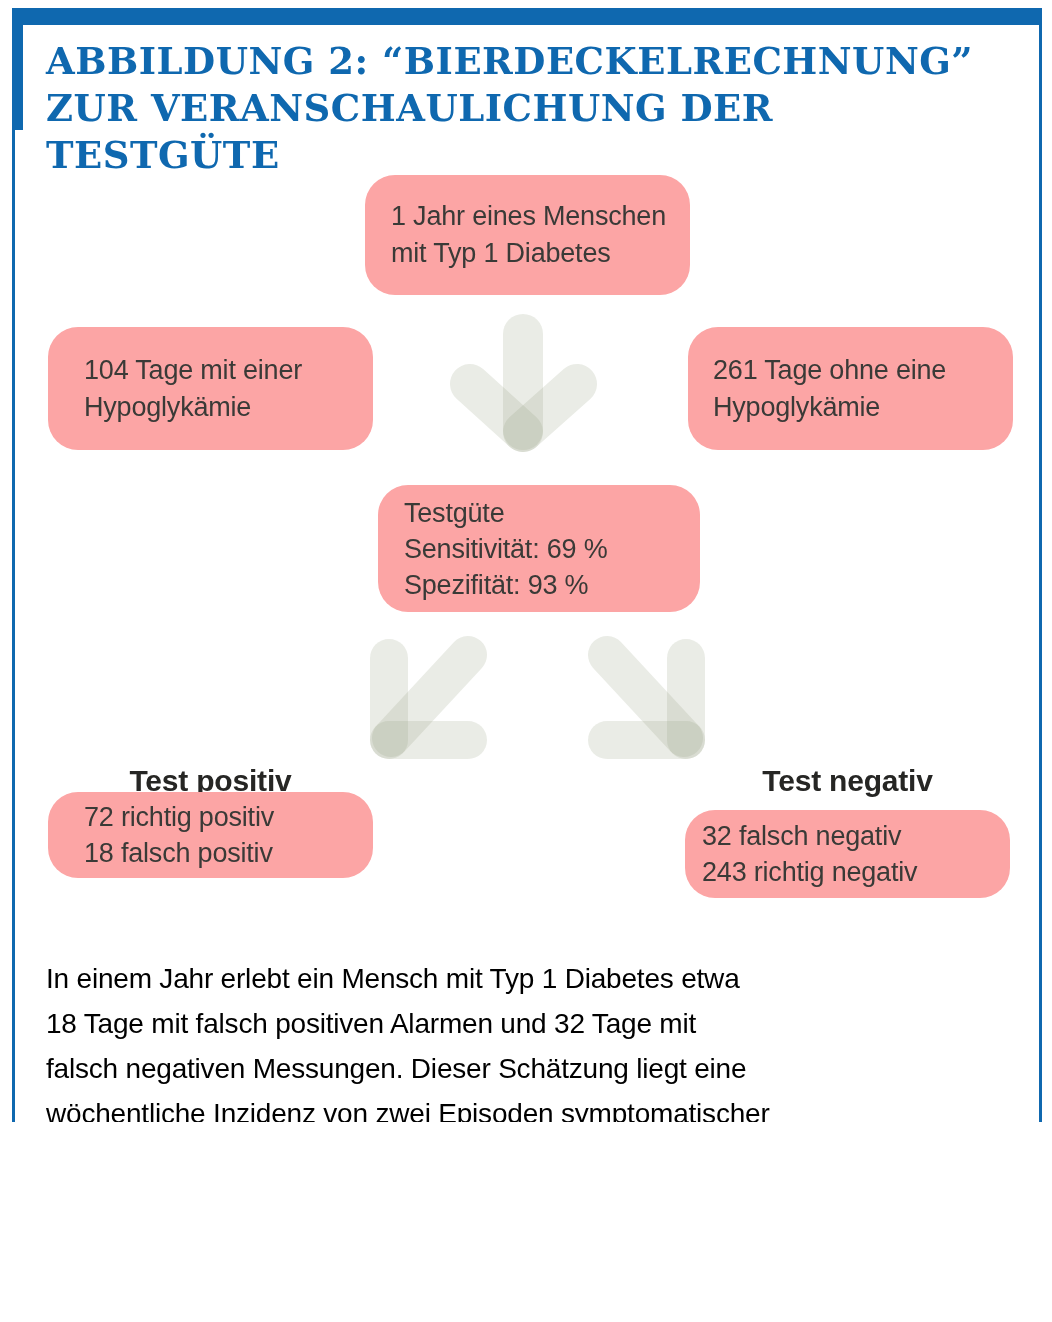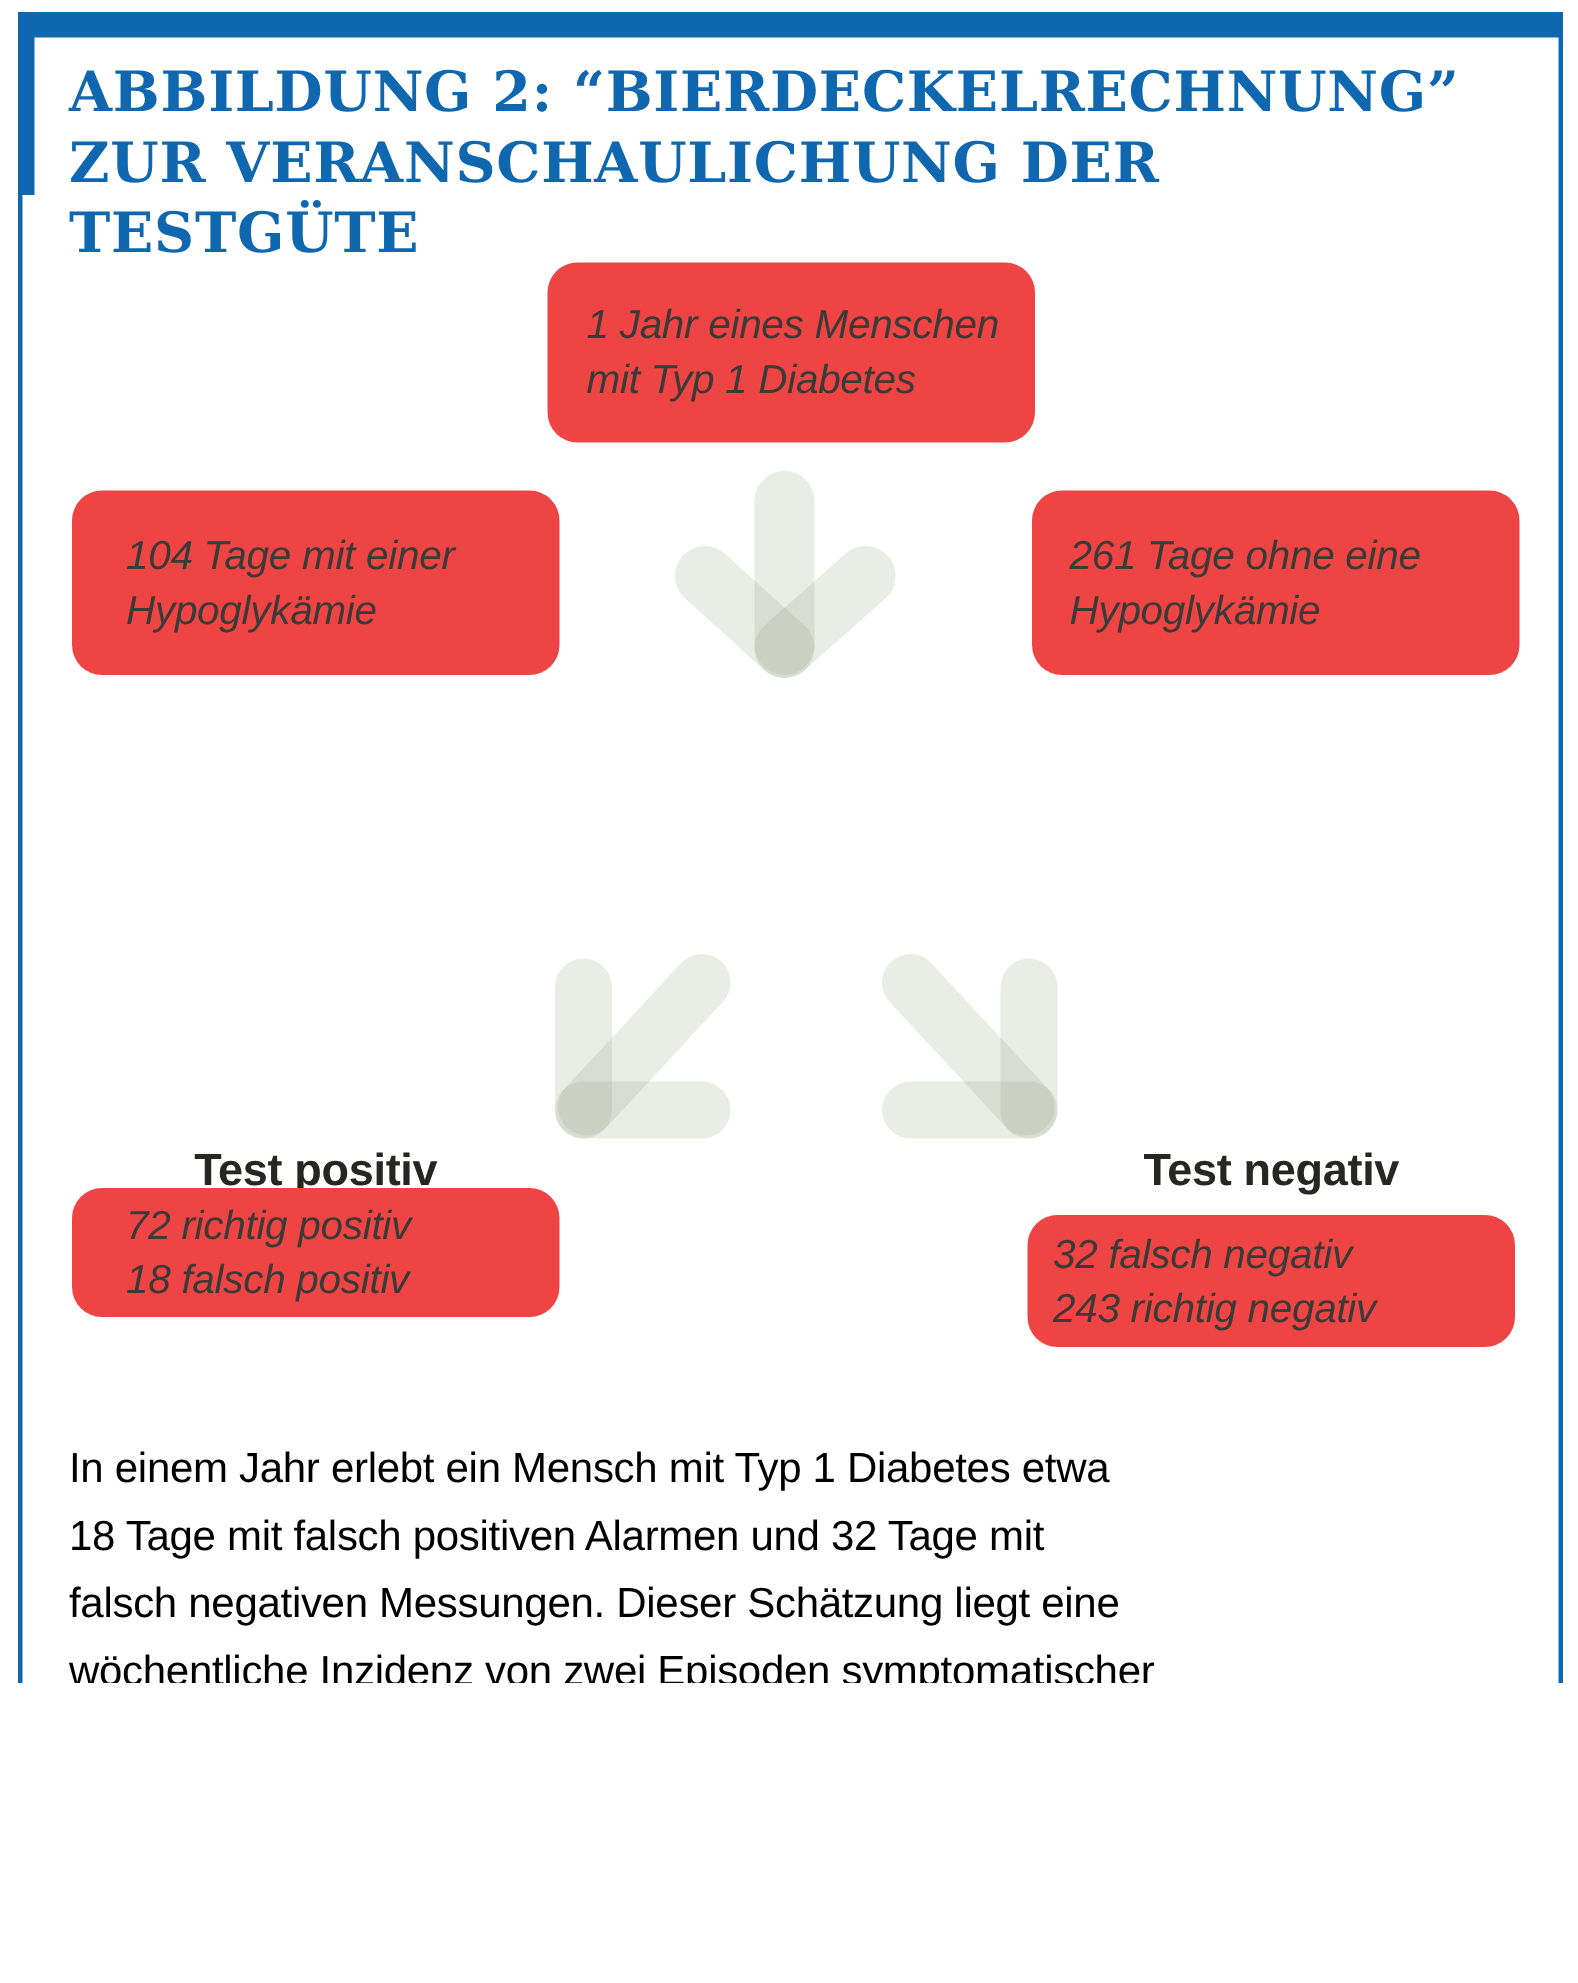--- a/index.html
+++ b/index.html
@@ -22,29 +22,28 @@
     font-family:"DejaVu Serif", serif;
     font-weight:bold;
     font-size:37px;line-height:47px;
     color:#0f68af;
     letter-spacing:0.5px;
     white-space:pre-line;
   }
   
   .node{
     position:absolute;
-    background:#ef4444;
-    border-radius:20px;
+    background:#fca5a5;
+    border-radius:30px;
     color:#3a3a37;
     font-size:27px;line-height:37px;
     letter-spacing:-0.2px;
     display:flex;align-items:center;
     box-sizing:border-box;
     white-space:pre-line;
-    font-style:italic;
   }
   .node-year{left:365px;top:175px;width:325px;height:120px;padding:0 20px 0 26px;}
   .node-hypo{left:48px;top:327px;width:325px;height:123px;padding:0 4px 0 36px;}
   .node-nohypo{left:688px;top:327px;width:325px;height:123px;padding:0 20px 0 25px;}
   .node-test{left:378px;top:485px;width:322px;height:127px;padding:0 20px 0 26px;line-height:36px;}
   .node-pos{left:48px;top:792px;width:325px;height:86px;padding:0 20px 0 36px;line-height:36px;}
   .node-neg{left:685px;top:810px;width:325px;height:88px;padding:0 20px 0 17px;line-height:36px;}
   
   .result-label{
     position:absolute;top:763px;width:325px;
@@ -90,20 +89,23 @@
     <line x1="80" y1="22" x2="80" y2="118" stroke-width="40"></line>
     <line x1="27" y1="72" x2="80" y2="120" stroke-width="40"></line>
     <line x1="134" y1="72" x2="80" y2="120" stroke-width="40"></line>
   </svg>
 
   <div class="node node-hypo">104 Tage mit einer
 Hypoglykämie</div>
   <div class="node node-nohypo">261 Tage ohne eine
 Hypoglykämie</div>
 
+  <div class="node node-test">Testgüte
+Sensitivität: 69 %
+Spezifität: 93 %</div>
 
   <svg class="arrow arrow-dl" width="145" height="140" viewBox="0 0 145 140">
     <line x1="34" y1="25" x2="34" y2="107" stroke-width="38"></line>
     <line x1="34" y1="107" x2="113" y2="107" stroke-width="38"></line>
     <line x1="113" y1="22" x2="36" y2="105" stroke-width="38"></line>
   </svg>
   <svg class="arrow arrow-dr" width="145" height="140" viewBox="0 0 145 140">
     <line x1="111" y1="25" x2="111" y2="107" stroke-width="38"></line>
     <line x1="32" y1="107" x2="111" y2="107" stroke-width="38"></line>
     <line x1="32" y1="22" x2="109" y2="105" stroke-width="38"></line>

